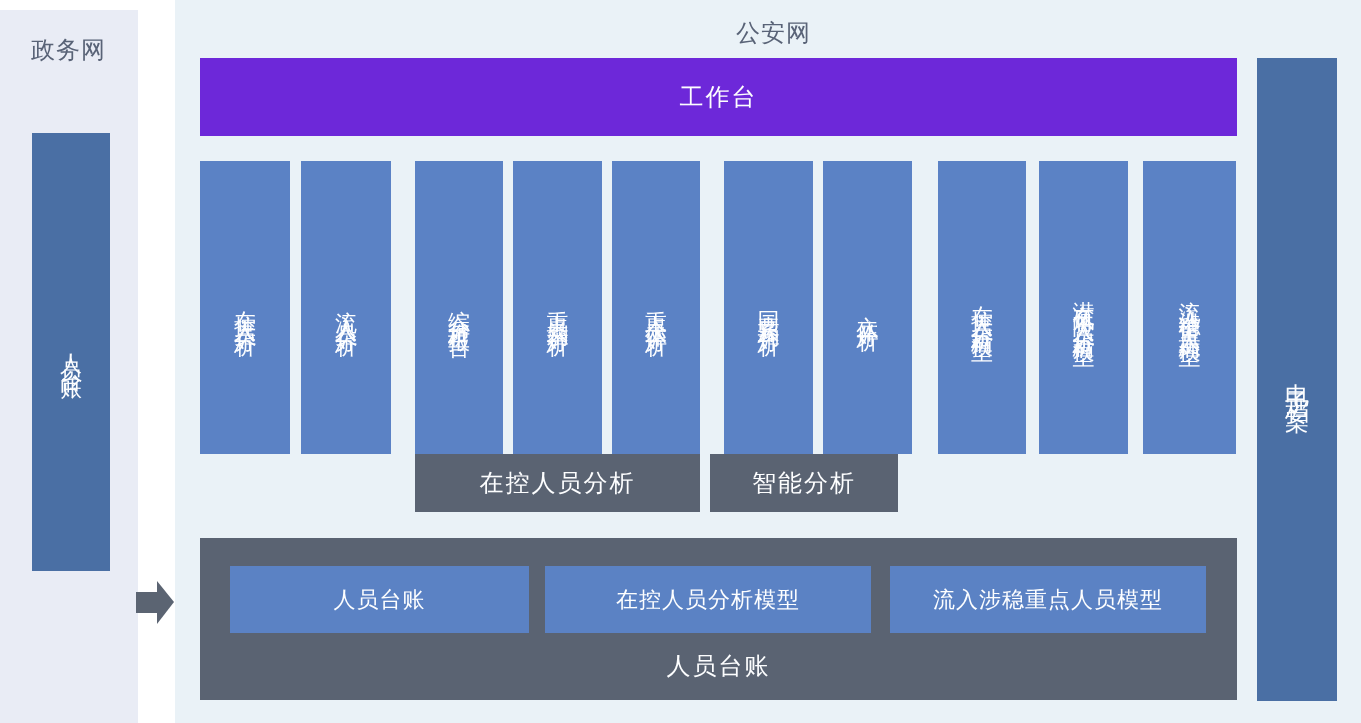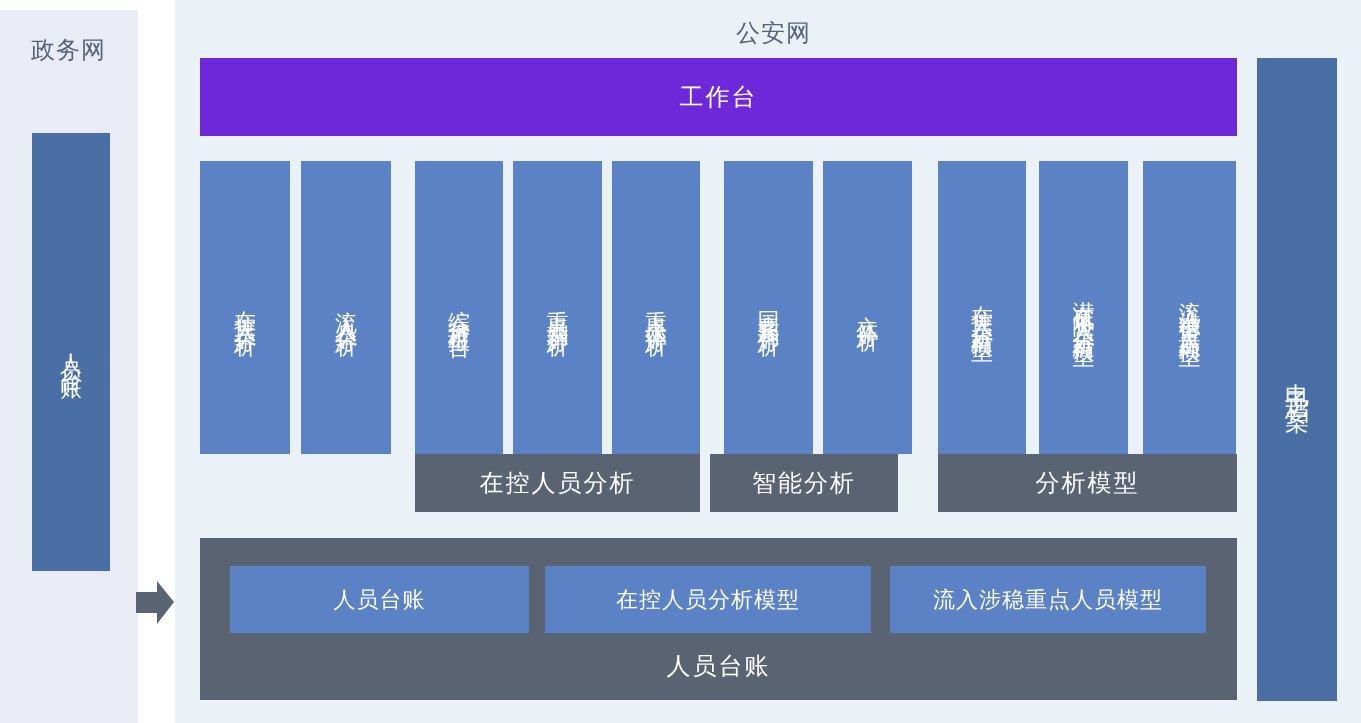--- a/index.html
+++ b/index.html
@@ -101,21 +101,20 @@
     </div>
     <div class="col" style="left:864px; width:89px;">
       <span>潜在风险人员分析模型</span>
     </div>
     <div class="col" style="left:968px; width:93px;">
       <span>流入涉稳重点人员模型</span>
     </div>
 
     <div class="group-label" style="left:240px; width:285px;">在控人员分析</div>
     <div class="group-label" style="left:535px; width:188px;">智能分析</div>
-    <div class="group-label" style="left:763px; width:299px;">分析模型</div>
 
     <div class="bottom-box">
       <div class="bottom-btn" style="left:30px; width:299px;">人员台账</div>
       <div class="bottom-btn" style="left:345px; width:326px;">在控人员分析模型</div>
       <div class="bottom-btn" style="left:690px; width:316px;">流入涉稳重点人员模型</div>
       <div class="bottom-label">人员台账</div>
     </div>
   </div>
 
   <div class="vbar right-bar">

